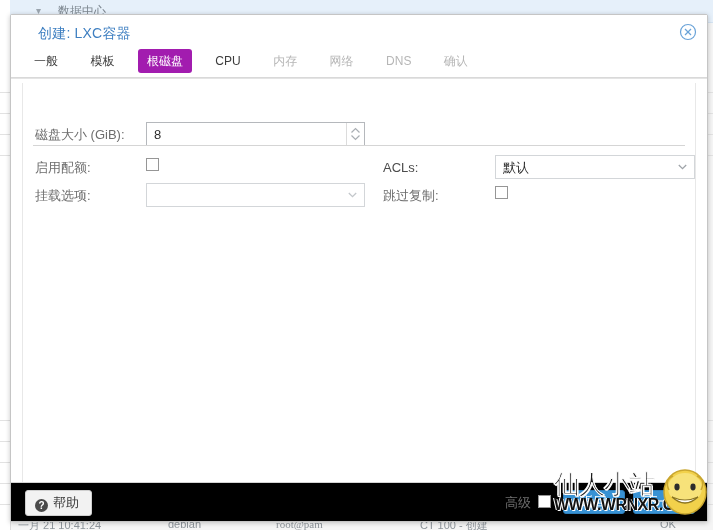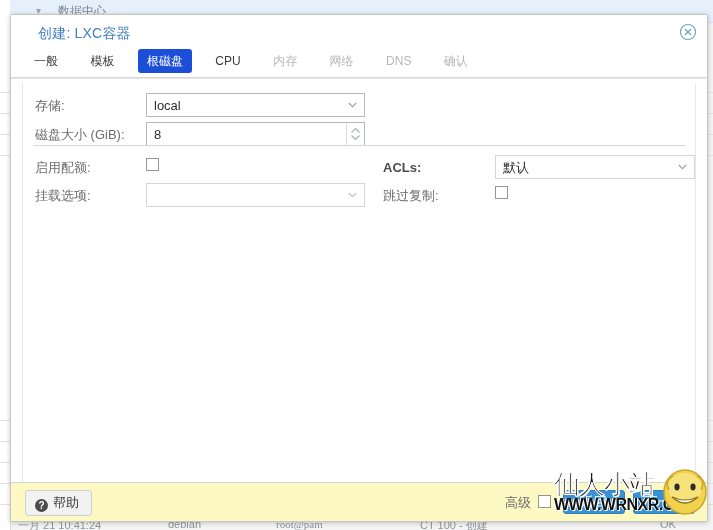--- a/index.html
+++ b/index.html
@@ -126,21 +126,21 @@
     padding: 0 9px;
     margin-right: 10px;
     font-size: 12px;
     color: #3c3c3c;
     border-radius: 3px;
     vertical-align: top;
     cursor: pointer;
     white-space: nowrap;
   }
   .tab.active {
-    background: #1d4ed8;
+    background: #a21caf;
     color: #ffffff;
     text-align: center;
   }
   .tab.disabled {
     color: #b6b6b6;
     cursor: default;
   }
 
   
   .dlg-body {
@@ -166,21 +166,21 @@
     height: 26px;
   }
   .field-label {
     position: absolute;
     top: 4px;
     font-size: 13px;
     color: #6d6d6d;
     line-height: 18px;
     white-space: nowrap;
   }
-  .field-label.dark { color: #4c4c4c; font-weight: bold; }
+  .field-label.dark { color: #4c4c4c; }
 
   .ctl {
     position: absolute;
     top: 0;
     height: 24px;
     box-sizing: border-box;
     background: #ffffff;
     border: 1px solid #b5b8bc;
   }
   .ctl.light-border { border-color: #d3d6d9; }
@@ -230,21 +230,21 @@
     border-top: 1px solid #d5d5d5;
   }
 
   
   .dlg-footer {
     position: absolute;
     left: 0;
     right: 0;
     bottom: 0;
     height: 38px;
-    background: #fef9c3;
+    background: #000000;
     border-top: 1px solid #d4d4d4;
   }
   .help-btn {
     position: absolute;
     left: 14px;
     top: 7px;
     height: 24px;
     padding: 0 12px 0 9px;
     background: #f2f2f2;
     border: 1px solid #cfcfcf;
@@ -398,31 +398,20 @@
     <span class="tab">CPU</span>
     <span class="tab disabled">内存</span>
     <span class="tab disabled">网络</span>
     <span class="tab disabled">DNS</span>
     <span class="tab disabled">确认</span>
   </div>
 
   <div class="dlg-body">
     <div class="panel-inner">
 
-      <div class="field-row" style="left:12px; top:10px; width:330px;">
-        <span class="field-label" style="left:0;">存储:</span>
-        <div class="ctl" style="left:111px; width:219px;">
-          <span class="ctl-text">local</span>
-          <span class="caret">
-            <svg width="9" height="6" viewBox="0 0 9 6">
-              <polyline points="0.8,1 4.5,4.6 8.2,1" fill="none" stroke="#9fa4a9" stroke-width="1.3"></polyline>
-            </svg>
-          </span>
-        </div>
-      </div>
 
       <div class="field-row" style="left:12px; top:39px; width:330px;">
         <span class="field-label" style="left:0;">磁盘大小 (GiB):</span>
         <div class="ctl" style="left:111px; width:219px;">
           <span class="ctl-text">8</span>
           <span class="spinner">
             <svg width="11" height="14" viewBox="0 0 11 14">
               <polyline points="1.5,5.5 5.5,1.5 9.5,5.5" fill="none" stroke="#a9aeb3" stroke-width="1.2"></polyline>
               <polyline points="1.5,8.5 5.5,12.5 9.5,8.5" fill="none" stroke="#a9aeb3" stroke-width="1.2"></polyline>
             </svg>

